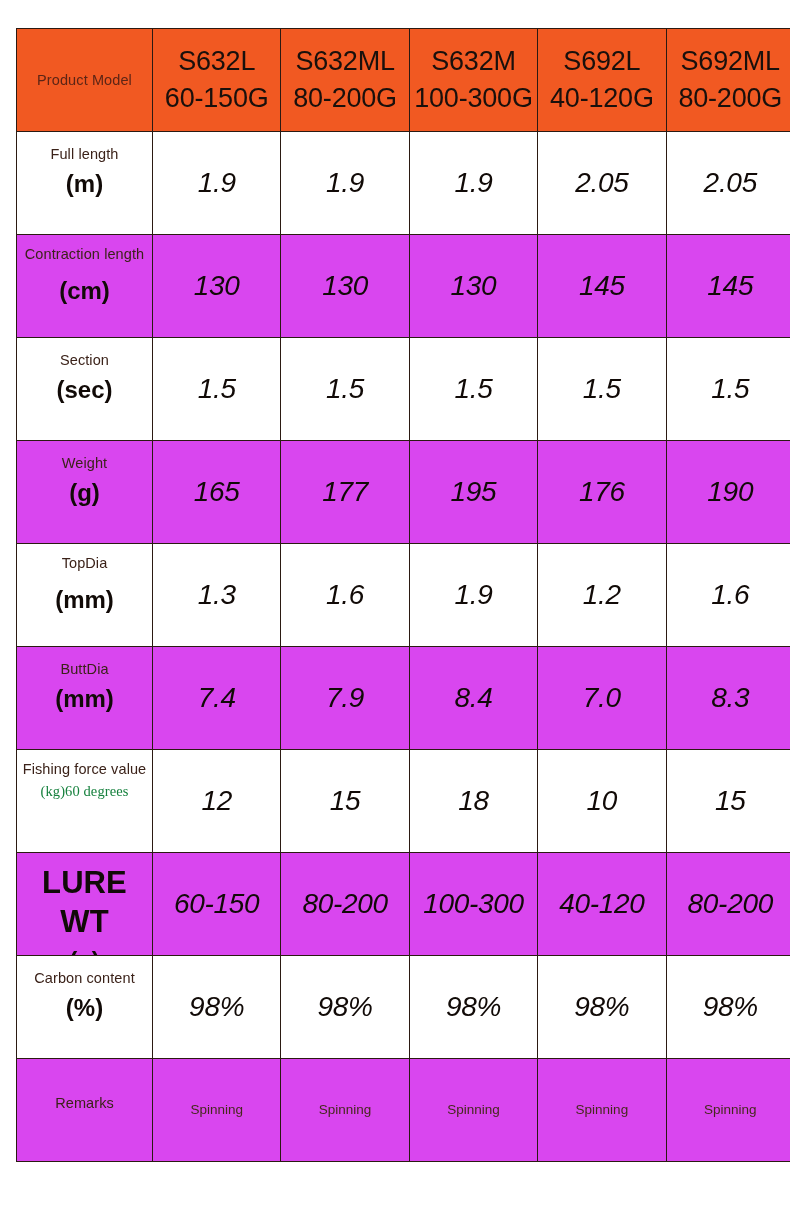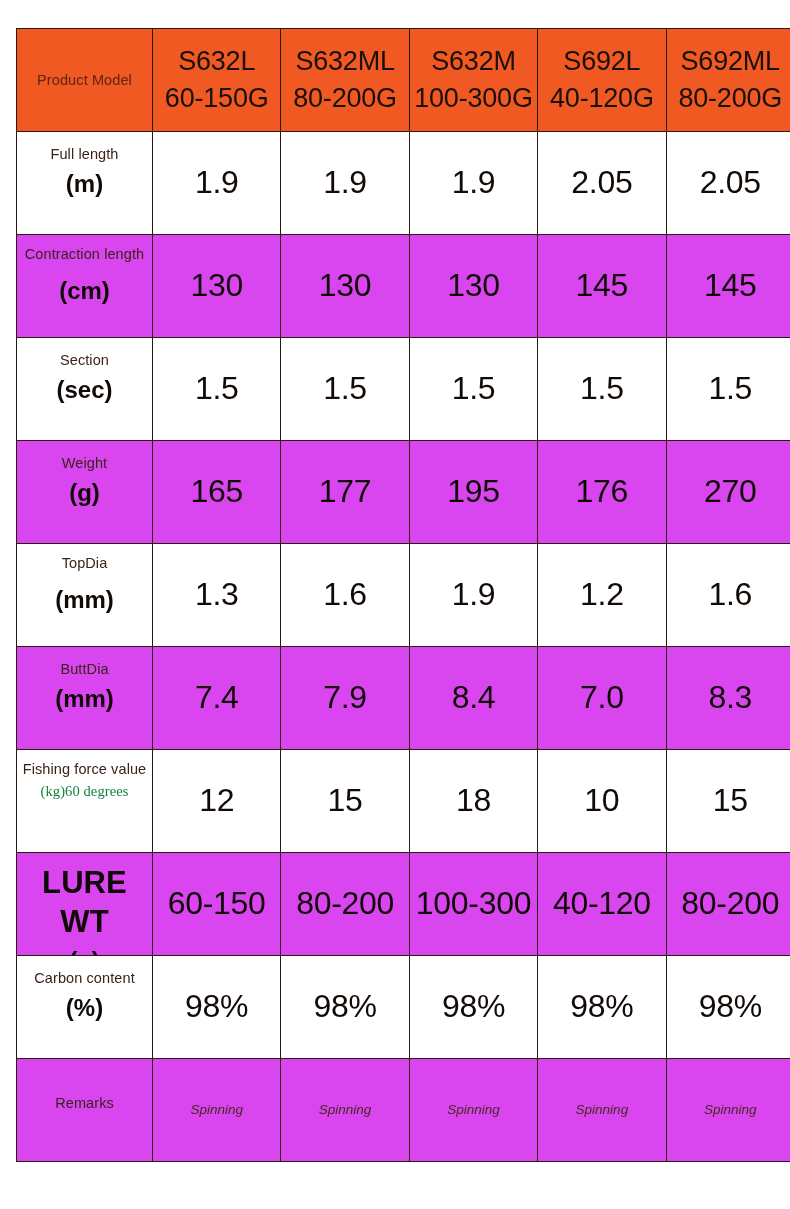--- a/index.html
+++ b/index.html
@@ -129,39 +129,39 @@
   .lbl-title.big {
     font-size: 31px;
     font-weight: 700;
     color: #110a07;
     line-height: 1.25;
   }
 
   
   .data-val {
     color: #110a07;
-    font-size: 32px;
+    font-size: 28px;
     font-weight: 400;
     line-height: 1.1;
     letter-spacing: -0.3px;
     white-space: nowrap;
+    font-style: italic;
   }
 
   
   .remark-cell {
     position: relative;
     height: 102px;
     overflow: hidden;
   }
   .remark-stack {
     position: absolute;
     left: 0; right: 0;
     top: 41px;
     text-align: center;
-    font-style: italic;
   }
   .remark-main {
     display: block;
     color: #46291d;
     font-size: 13.5px;
     line-height: 1.55;
   }
   .remark-ghost {
     display: block;
     color: #46291d;
@@ -247,21 +247,21 @@
               <div class="label-stack">
                 <span class="lbl-title">Weight</span>
                 <span class="lbl-unit">(g)</span>
               </div>
             </div>
           </td>
           <td><span class="data-val">165</span></td>
           <td><span class="data-val">177</span></td>
           <td><span class="data-val">195</span></td>
           <td><span class="data-val">176</span></td>
-          <td><span class="data-val">270</span></td>
+          <td><span class="data-val">190</span></td>
         </tr>
         <tr class="data-row row-white">
           <td>
             <div class="label-cell">
               <div class="label-stack clip">
                 <span class="lbl-title">TopDia</span>
                 <span class="lbl-ghost">———</span>
                 <span class="lbl-unit">(mm)</span>
               </div>
             </div>

